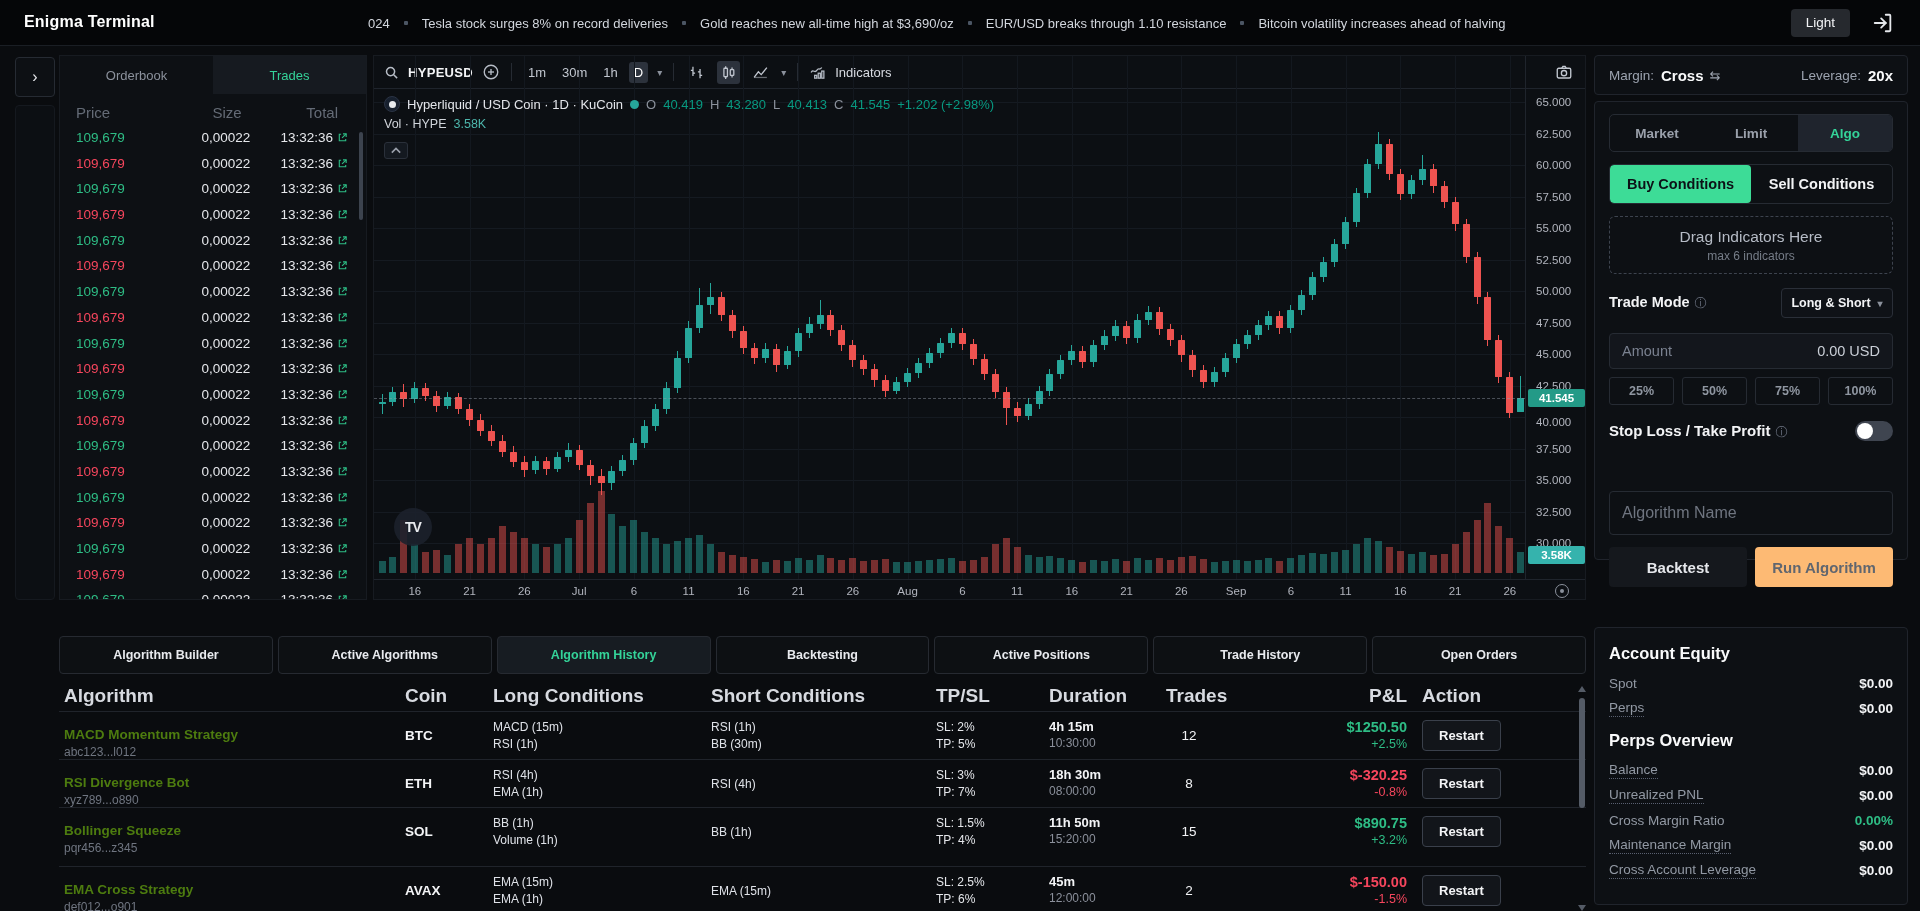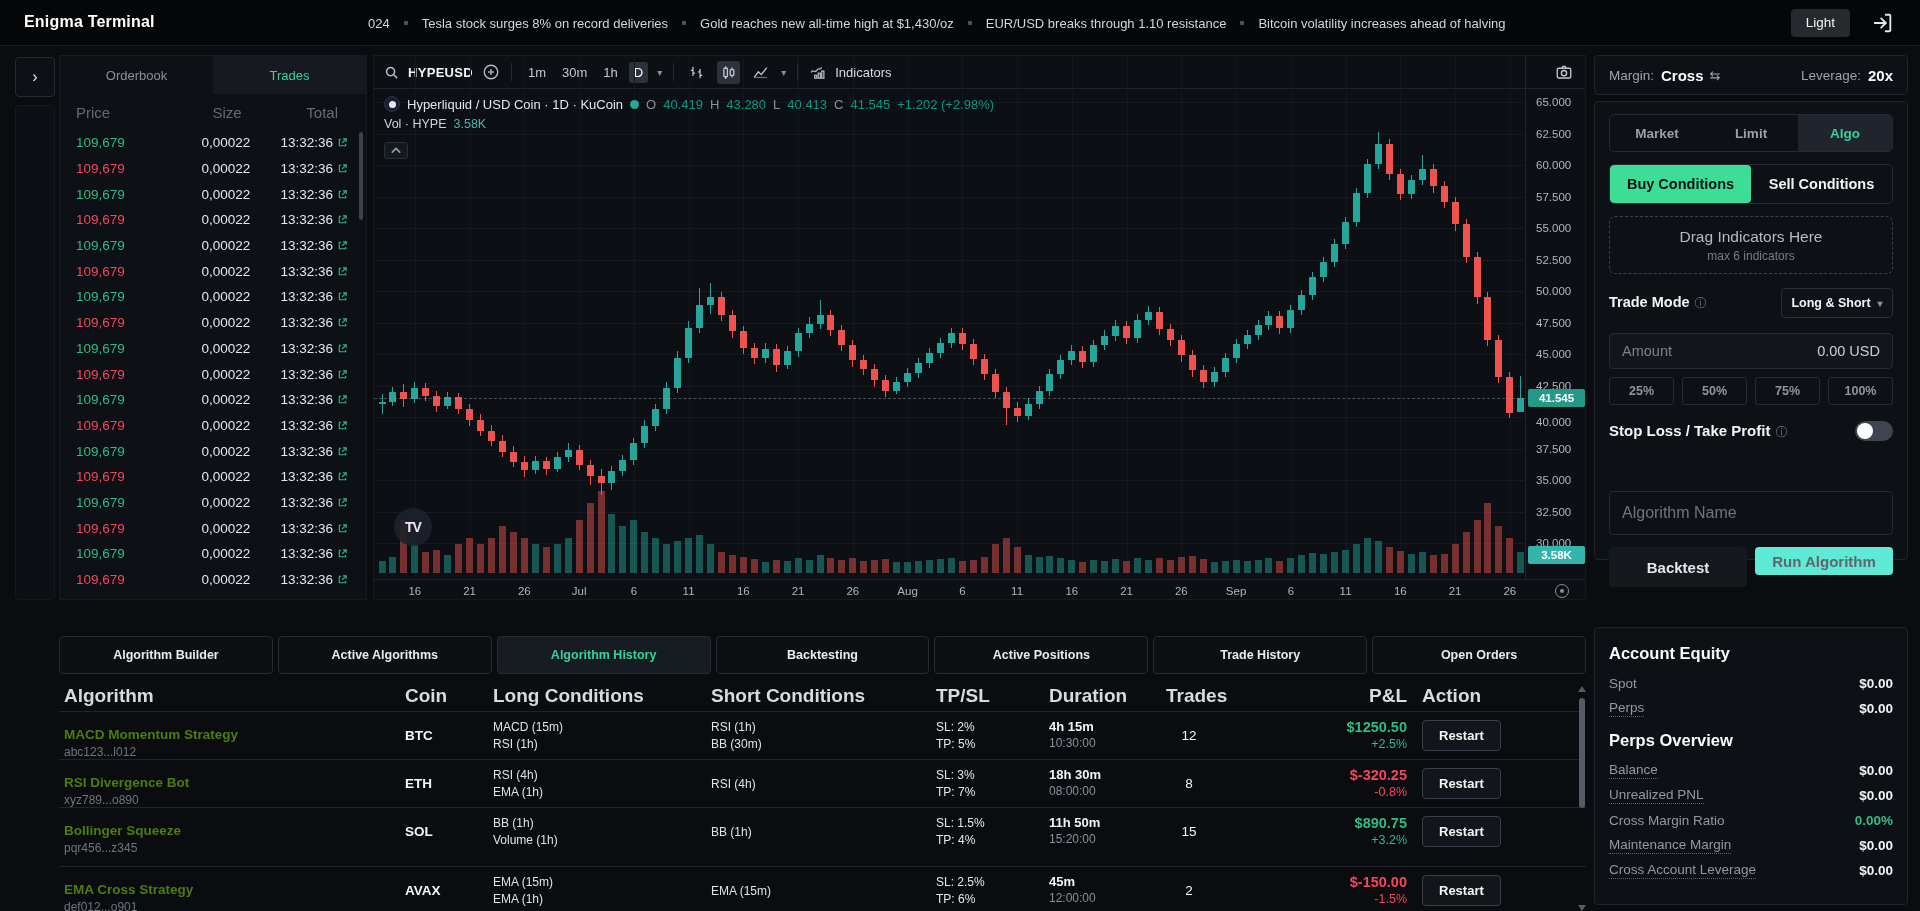--- a/index.html
+++ b/index.html
@@ -29,21 +29,21 @@
   
   .trades { position:absolute; left:59px; top:55px; width:308px; height:545px; background:#0d1014;
     border:1px solid #171b21; overflow:hidden; }
   .trades-tabs { display:flex; height:38px; }
   .trades-tab { flex:1; display:flex; align-items:center; justify-content:center; font-size:13px;
     color:#8b919c; cursor:pointer; }
   .trades-tab.active { background:#161a20; color:#34d399; }
   .t-head { position:absolute; left:0; top:48px; width:100%; padding:0 16px; display:flex; color:#646b76; font-size:15px; }
   .t-head .c1 { width:96px; } .t-head .c2 { width:110px; text-align:center; } .t-head .c3 { flex:1; text-align:right; padding-right:12px;}
   .t-rows { position:absolute; left:0; top:74px; width:100%; }
-  .t-row { display:flex; align-items:center; height:25.7px; padding:0 16px; font-size:13.5px; }
+  .t-row { display:flex; align-items:flex-start; height:25.7px; padding:0 16px; font-size:13.5px; }
   .t-row .price { width:96px; } .t-row .size { width:110px; text-align:center; color:#e5e7eb; }
   .t-row .time { flex:1; text-align:right; color:#e5e7eb; display:flex; justify-content:flex-end; align-items:center; gap:4px; padding-right:2px;}
   .t-row.buy .price { color:#2ebd85; } .t-row.sell .price { color:#f6465d; }
   .ext { width:11px; height:11px; color:#2ebd85; flex:0 0 auto; }
   .t-scroll { position:absolute; right:3px; top:76px; width:4px; height:88px; background:#3c434e; border-radius:2px; }
 
   
   .chart { position:absolute; left:373px; top:55px; width:1213px; height:545px; background:#0c0f13;
     border:1px solid #171b21; overflow:hidden; }
   .c-toolbar { position:absolute; left:0; top:0; width:100%; height:33px; border-bottom:1px solid #1f242c;
@@ -126,21 +126,21 @@
     font-weight:600; display:flex; align-items:center; justify-content:center; background:transparent; }
   .sltp { margin-top:16px; display:flex; align-items:center; justify-content:space-between; }
   .sltp-label { color:#f3f4f6; font-size:15px; font-weight:bold; }
   .toggle { width:38px; height:20px; border-radius:10px; background:#3f4550; position:relative; }
   .toggle .knob { position:absolute; left:2px; top:2px; width:16px; height:16px; border-radius:50%; background:#ffffff; }
   .name-input { margin-top:50px; height:44px; border:1px solid #262b33; border-radius:4px; display:flex;
     align-items:center; padding:0 12px; color:#6f7580; font-size:16px; }
   .action-row { margin-top:12px; display:flex; gap:8px; }
   .btn-backtest { flex:1; height:40px; background:#15181d; border:none; border-radius:4px; color:#e5e7eb;
     font-size:15px; font-weight:600; }
-  .btn-run { flex:1; height:28px; background:#5eead4; border:none; border-radius:4px; color:#60666f;
+  .btn-run { flex:1; height:40px; background:#fdba74; border:none; border-radius:4px; color:#60666f;
     font-size:15px; font-weight:600; }
 
   .account-box { top:627px; height:278px; padding:16px 14px; }
   .acc-title { color:#f9fafb; font-size:16.5px; font-weight:bold; }
   .acc-row { display:flex; align-items:center; justify-content:space-between; height:25px; }
   .acc-label { color:#9299a4; font-size:13.5px; }
   .acc-label.dotted { border-bottom:1px dotted #596070; padding-bottom:1px; }
   .acc-val { color:#f3f4f6; font-size:13.5px; font-weight:bold; }
   .acc-gap { height:8px; } .acc-gap2 { height:10px; }
 
@@ -188,21 +188,21 @@
 
 <div class="app">
 
   <header class="topbar">
     <div class="brand">Enigma Terminal</div>
     <div class="ticker" id="ticker">
         <span class="titem">024</span>
         <span class="tdot"></span>
         <span class="titem">Tesla stock surges 8% on record deliveries</span>
         <span class="tdot"></span>
-        <span class="titem">Gold reaches new all-time high at $1,430/oz</span>
+        <span class="titem">Gold reaches new all-time high at $3,690/oz</span>
         <span class="tdot"></span>
         <span class="titem">EUR/USD breaks through 1.10 resistance</span>
         <span class="tdot"></span>
         <span class="titem">Bitcoin volatility increases ahead of halving</span>
       </div>
     <button class="theme-btn">Light</button>
     <span class="logout">
       <svg width="22" height="22" viewBox="0 0 24 24" fill="none" stroke="currentColor" stroke-width="2" stroke-linecap="round" stroke-linejoin="round">
           <path d="M15 3h4a1 1 0 0 1 1 1v16a1 1 0 0 1-1 1h-4"></path>
           <polyline points="10 17 15 12 10 7"></polyline>

